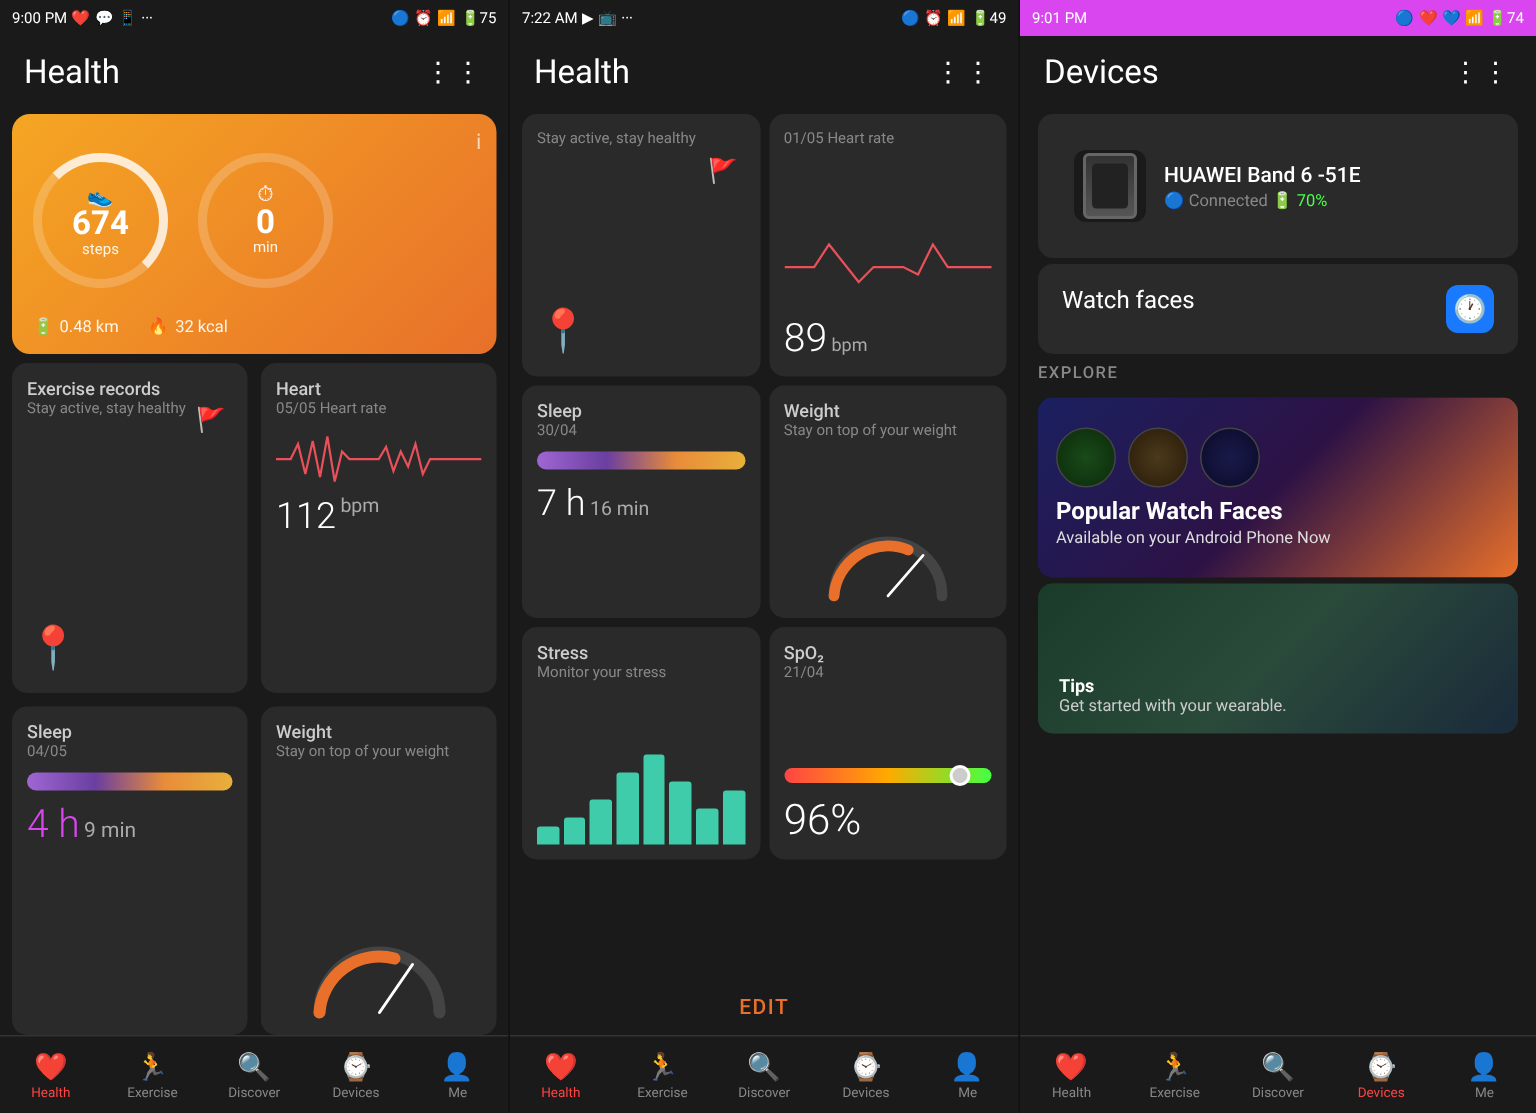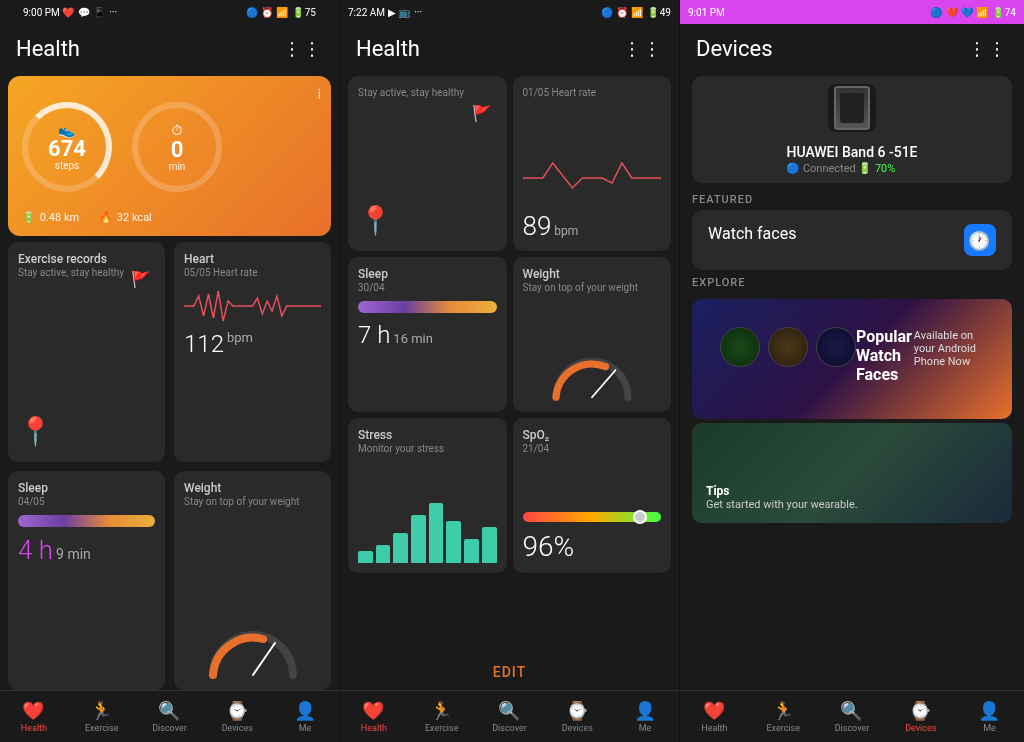--- a/index.html
+++ b/index.html
@@ -25,21 +25,21 @@
       border-right: 1px solid #111;
     }
 
     
     .status-bar {
       height: 24px;
       background: #1a1a1a;
       display: flex;
       justify-content: space-between;
       align-items: center;
-      padding: 0 23px;
+      padding: 0 8px;
       font-size: 10px;
       color: #fff;
     }
     .status-left { display: flex; align-items: center; gap: 3px; }
     .status-right { display: flex; align-items: center; gap: 3px; }
 
     
     .app-header {
       height: 48px;
       background: #1a1a1a;
@@ -329,25 +329,24 @@
       display: flex;
       justify-content: space-between;
       align-items: center;
       padding: 0 16px;
     }
 
     .device-card {
       margin: 4px 12px;
       background: #2a2a2a;
       border-radius: 10px;
-      padding: 8px;
+      padding: 24px;
       display: flex;
       align-items: center;
       gap: 12px;
-      flex-direction: column;
     }
     .device-image {
       width: 48px;
       height: 48px;
       background: #1a1a1a;
       border-radius: 8px;
       display: flex;
       align-items: center;
       justify-content: center;
       font-size: 10px;
@@ -423,23 +422,23 @@
       border-radius: 10px;
       height: 120px;
       overflow: hidden;
       position: relative;
       cursor: pointer;
     }
     .explore-banner-inner {
       width: 100%;
       height: 100%;
       display: flex;
-      flex-direction: row;
-      justify-content: flex-start;
-      padding: 28px;
+      flex-direction: column;
+      justify-content: center;
+      padding: 12px;
       background: linear-gradient(135deg, #1a2060 0%, #2d1245 50%, #e8702a 100%);
       position: relative;
     }
     .banner-title { font-size: 16px; color: #fff; font-weight: bold; }
     .banner-subtitle { font-size: 11px; color: #ddd; margin-top: 2px; }
     .banner-promo { font-size: 11px; color: #ffdd44; margin-top: 8px; }
 
     .tips-banner {
       margin: 0 12px;
       background: #2a2a2a;
@@ -756,21 +755,20 @@
       <div class="device-status">
         <span class="bt-icon">🔵 </span>
         <span>Connected</span>
         <span> 🔋 </span>
         <span class="battery-text">70%</span>
       </div>
     </div>
   </div>
 
 
-  <div class="section-label">FEATURED</div>
 
   <div class="watch-faces-card">
     <span class="watch-faces-label">Watch faces</span>
     <div class="watch-faces-icon">
       <span>🕐</span>
     </div>
   </div>
 
   <div class="section-label">EXPLORE</div>
 

